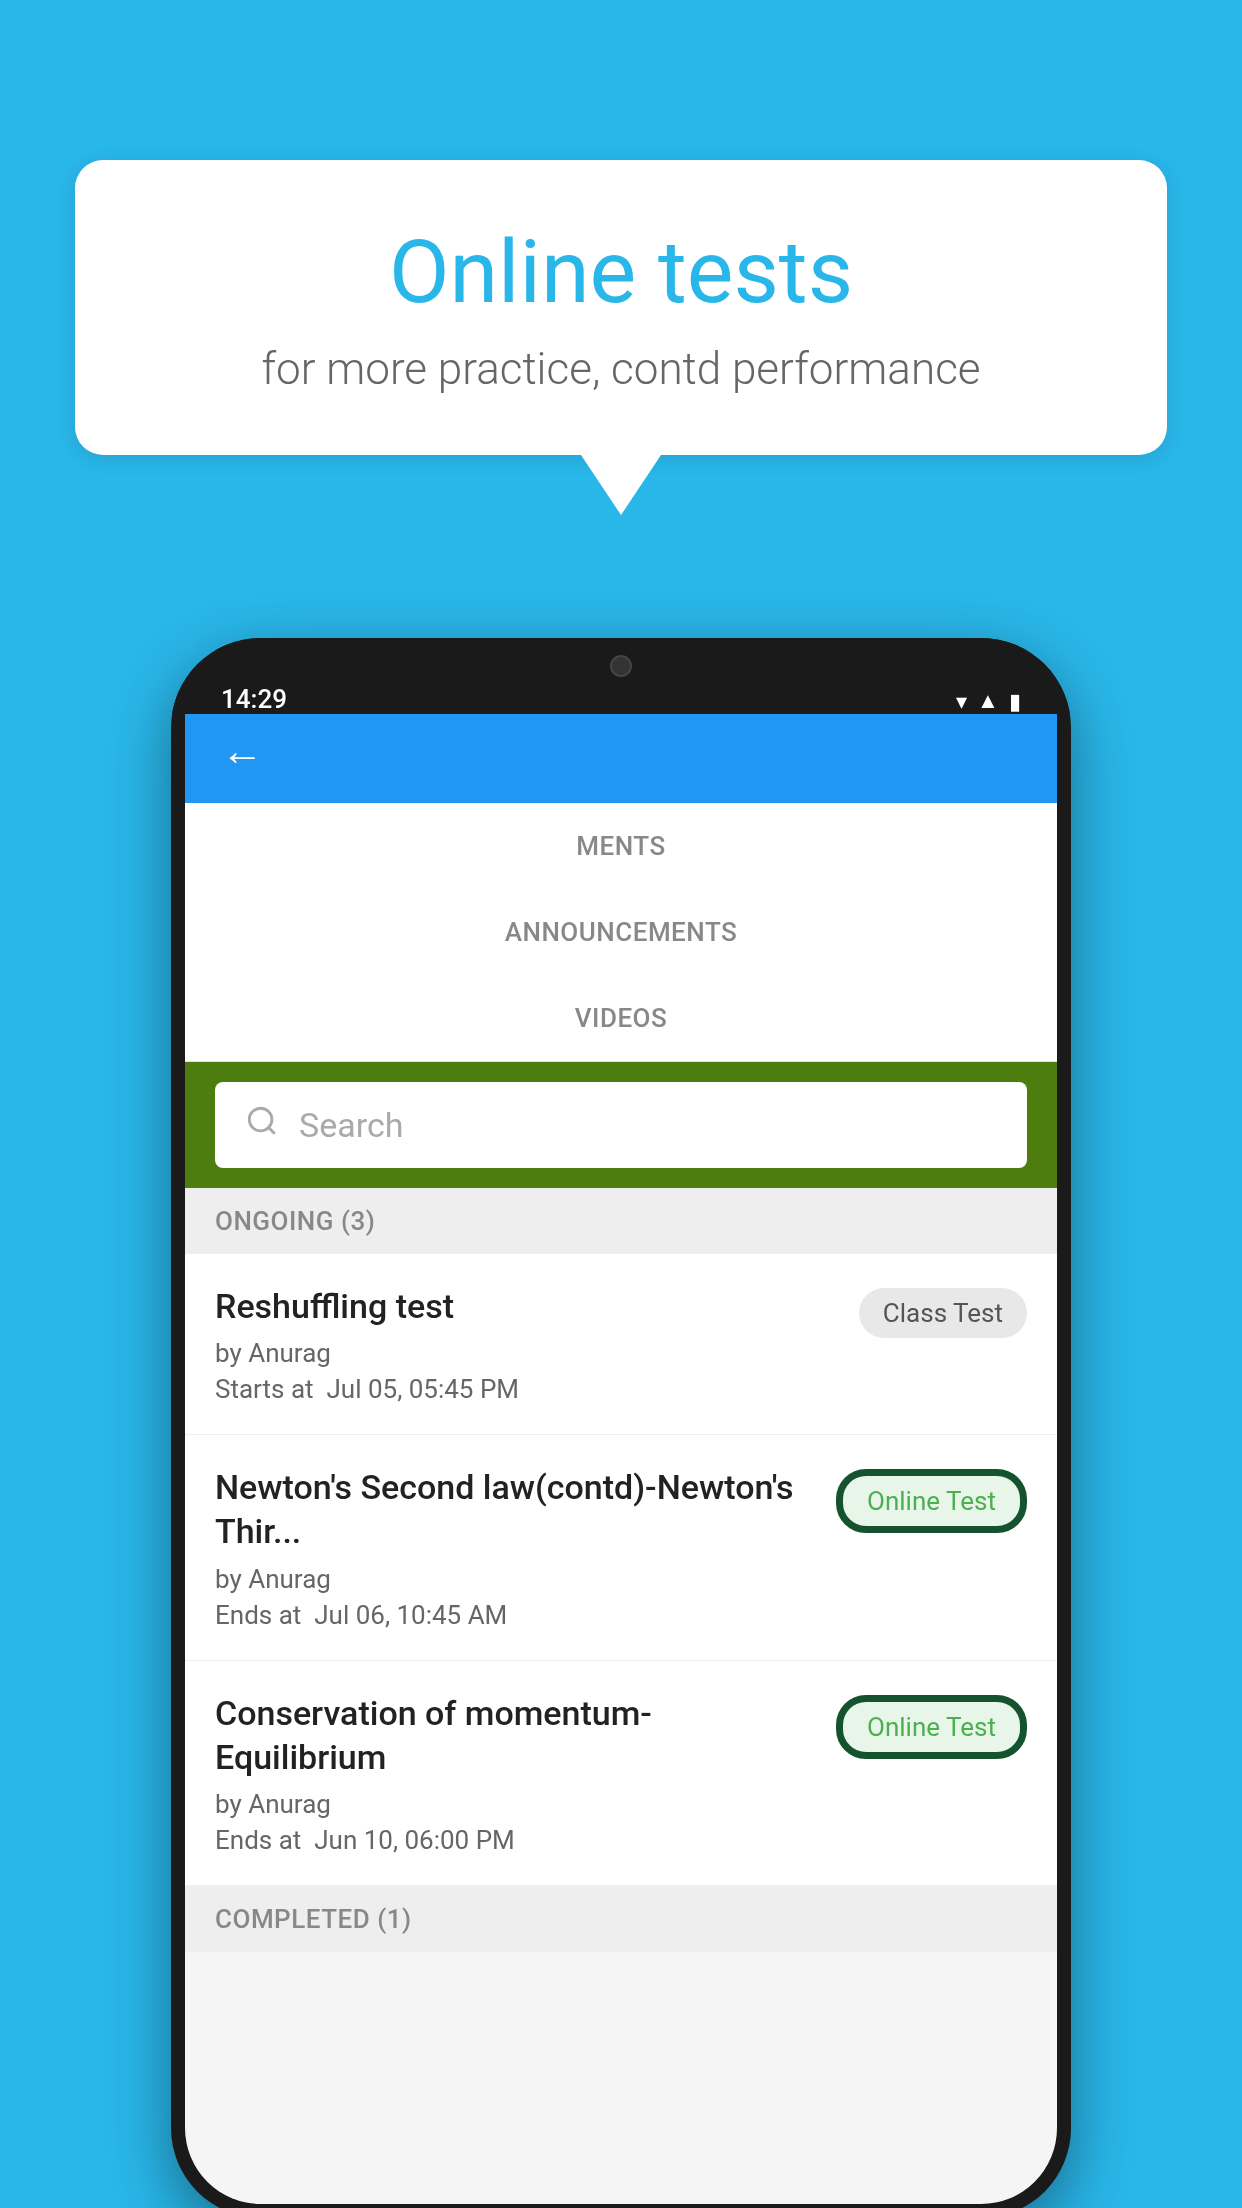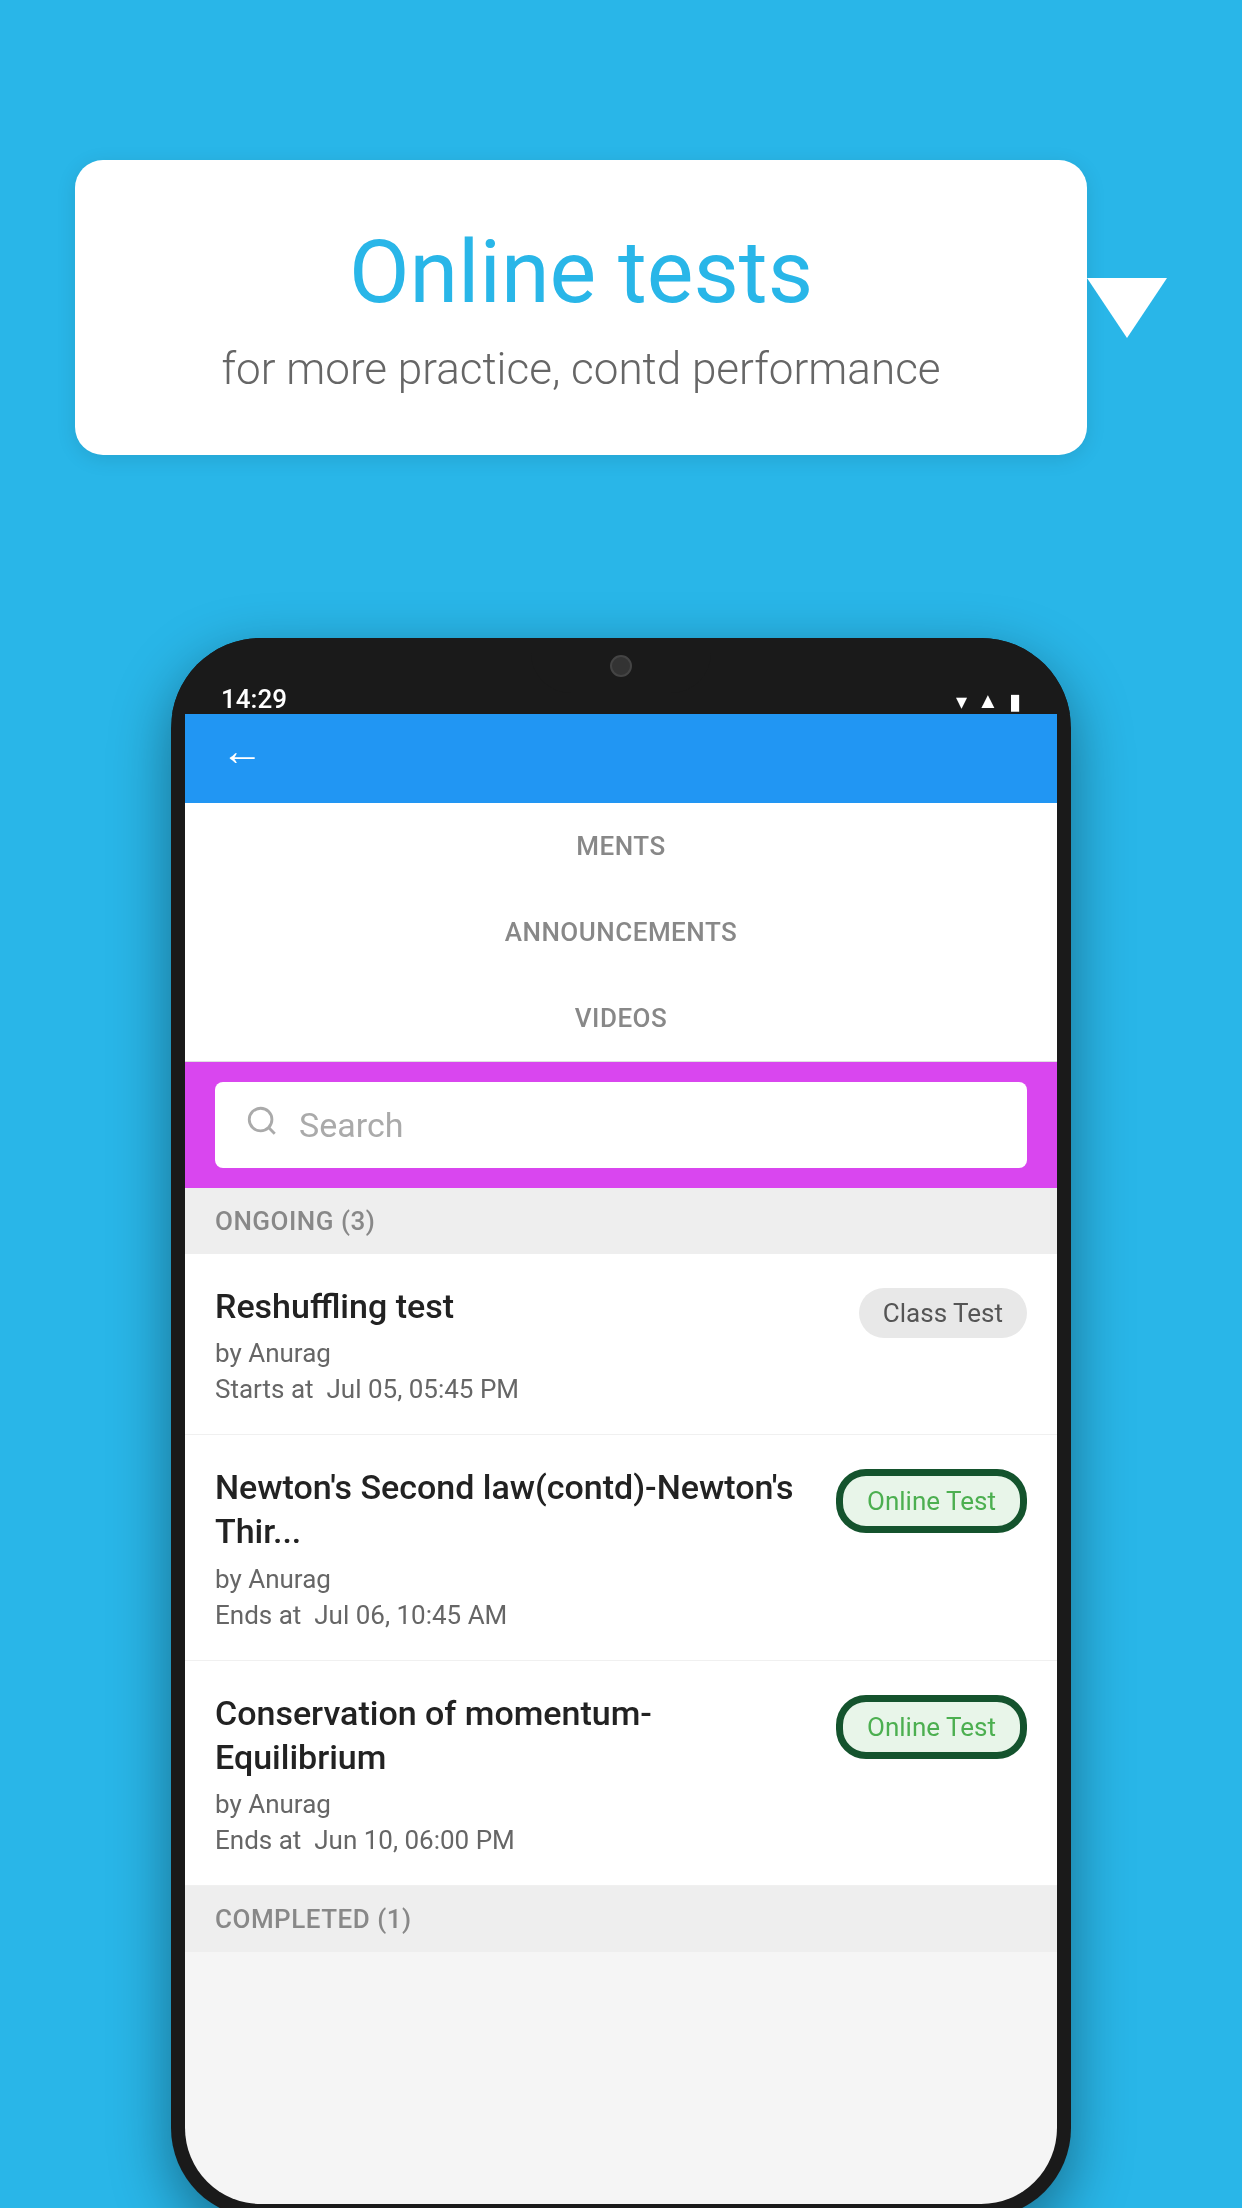--- a/index.html
+++ b/index.html
@@ -14,21 +14,21 @@
       position: relative;
     }
 
     
     .speech-bubble-container {
       position: absolute;
       top: 160px;
       left: 75px;
       right: 75px;
       display: flex;
-      flex-direction: row;
+      flex-direction: column;
       align-items: center;
     }
 
     .speech-bubble {
       background: white;
       border-radius: 28px;
       padding: 60px 80px;
       text-align: center;
       width: 100%;
       box-shadow: 0 4px 20px rgba(0,0,0,0.1);
@@ -180,21 +180,21 @@
       text-align: center;
     }
 
     .tab.active {
       color: #2196f3;
       border-bottom: 3px solid #2196f3;
     }
 
     
     .search-container {
-      background: #d946ef;
+      background: #4d7c0f;
       padding: 20px 30px;
     }
 
     .search-bar {
       background: white;
       border-radius: 8px;
       padding: 22px 30px;
       display: flex;
       align-items: center;
       gap: 20px;

